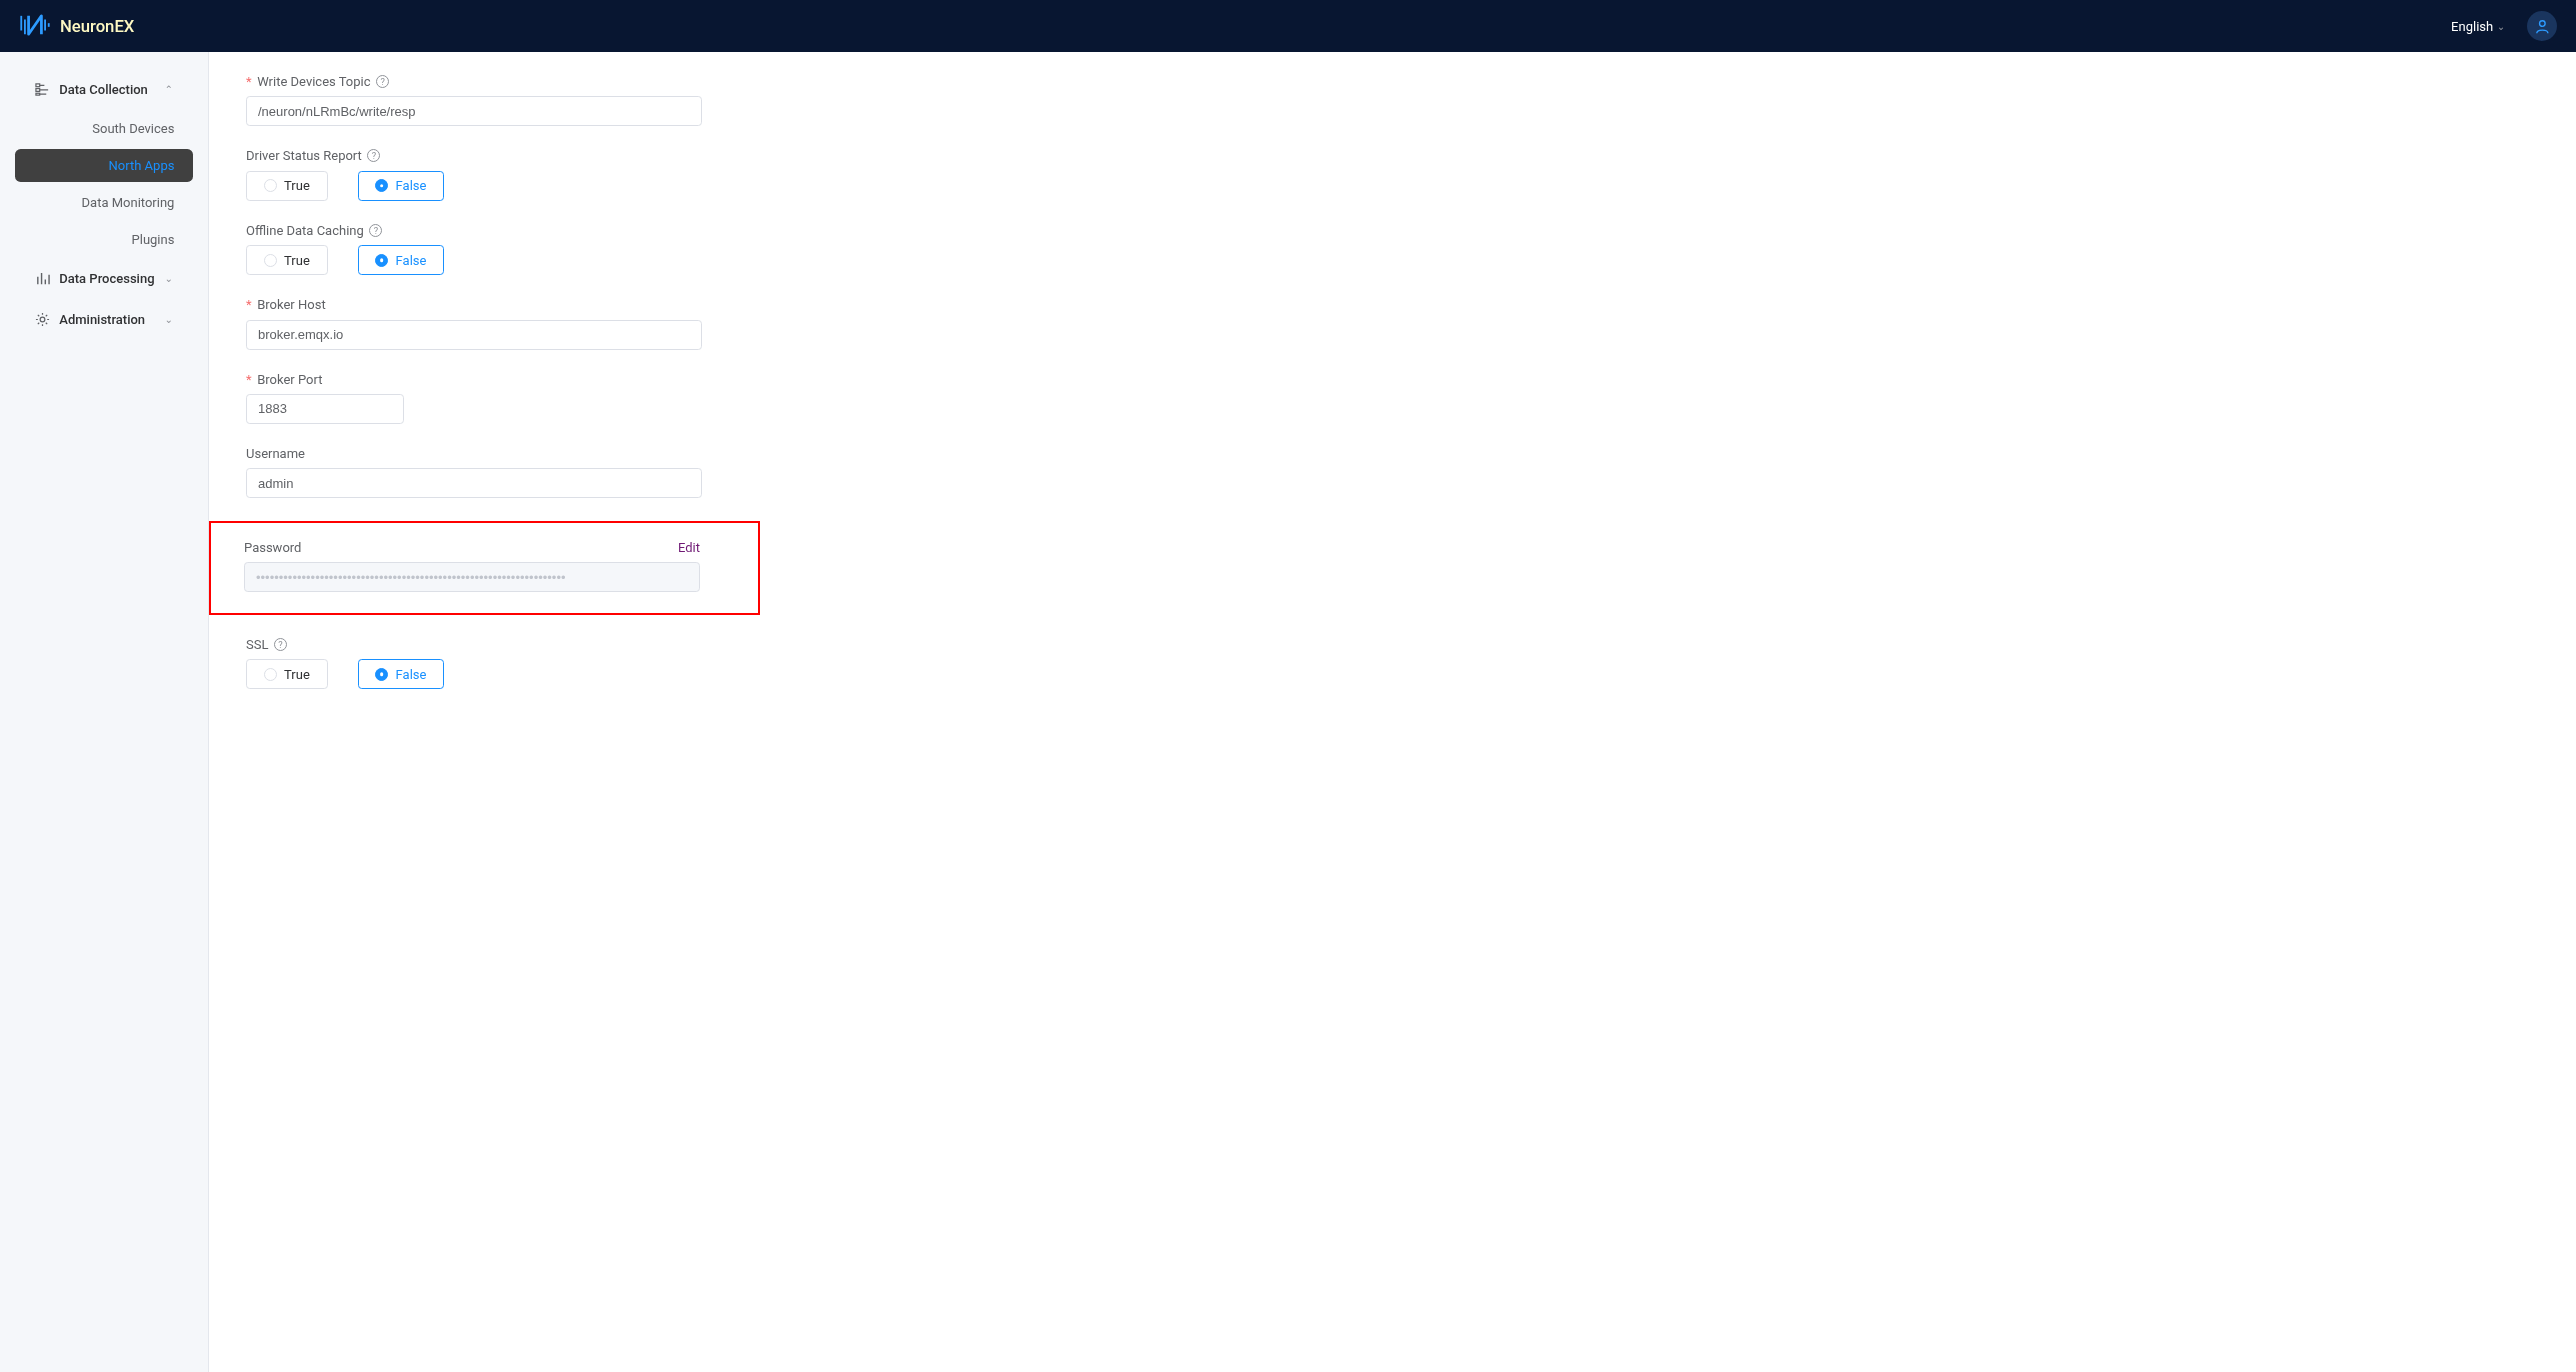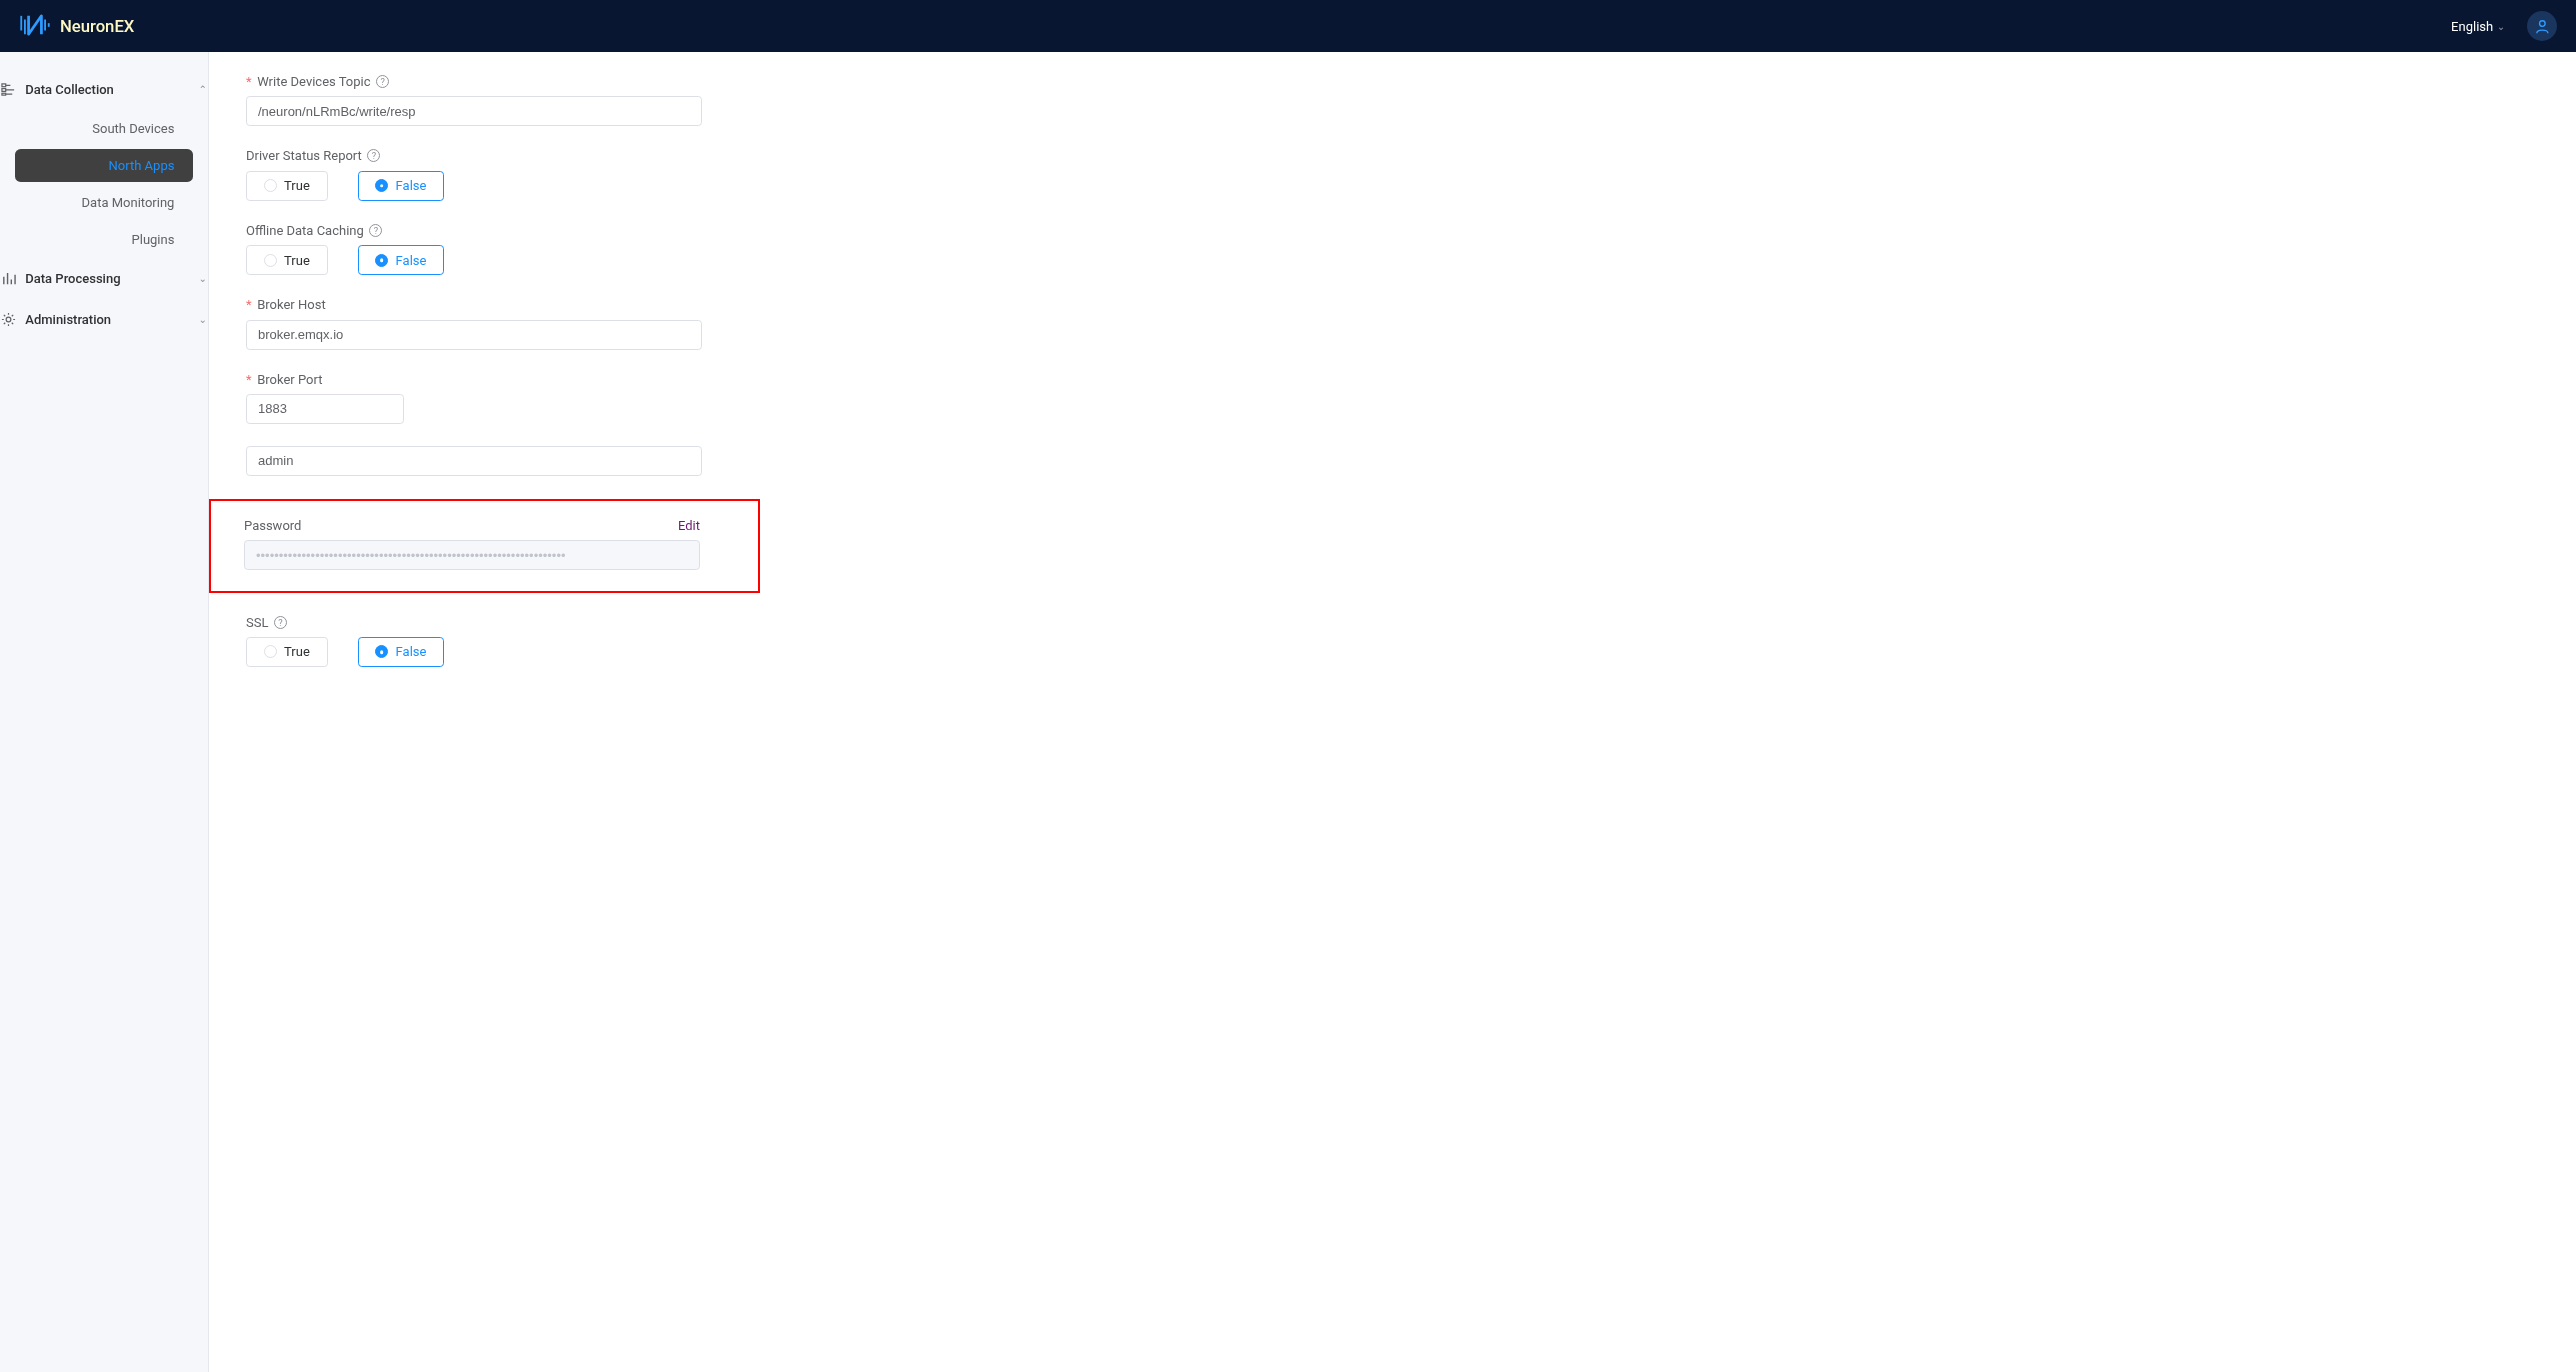--- a/index.html
+++ b/index.html
@@ -30,21 +30,21 @@
   .sidebar {
     width: 209px;
     background: #f5f7fa;
     border-right: 0.9px solid #e4e7ed;
     padding: 18.6px 0;
     flex-shrink: 0;
   }
   .nav-group { margin-bottom: 3.7px; }
   .nav-group-title {
     display: flex; align-items: center; justify-content: space-between;
-    padding: 11px 1px; font-size: 13px; color: #303133; font-weight: 500;
+    padding: 11px 35px; font-size: 13px; color: #303133; font-weight: 500;
     cursor: pointer;
   }
   .nav-group-title .left { display: flex; align-items: center; gap: 9.3px; }
   .nav-item {
     padding: 9.3px 18.6px 9.3px 37px;
     color: #606266;
     cursor: pointer;
     margin: 3.7px 15px;
     border-radius: 5.6px;
     text-align: right;
@@ -274,20 +274,23 @@
 
     <div class="form-group">
       <div class="form-label">
         <span class="required">*</span>
         <span>Broker Port</span>
       </div>
       <input class="input-text short" value="1883" style="">
     </div>
 
     <div class="form-group">
+      <div class="form-label">
+        <span>Username</span>
+      </div>
       <input class="input-text" value="admin" style="">
     </div>
 
     <div class="highlighted-box">
       <div class="form-group">
         <div class="label-row">
           <span style="color:#606266">Password</span>
           <span class="edit-link">Edit</span>
         </div>
         <input class="input-text" type="password" disabled="" value="••••••••••••••••••••••••••••••••••••••••••••••••••••••••••••••••••••" style="">

